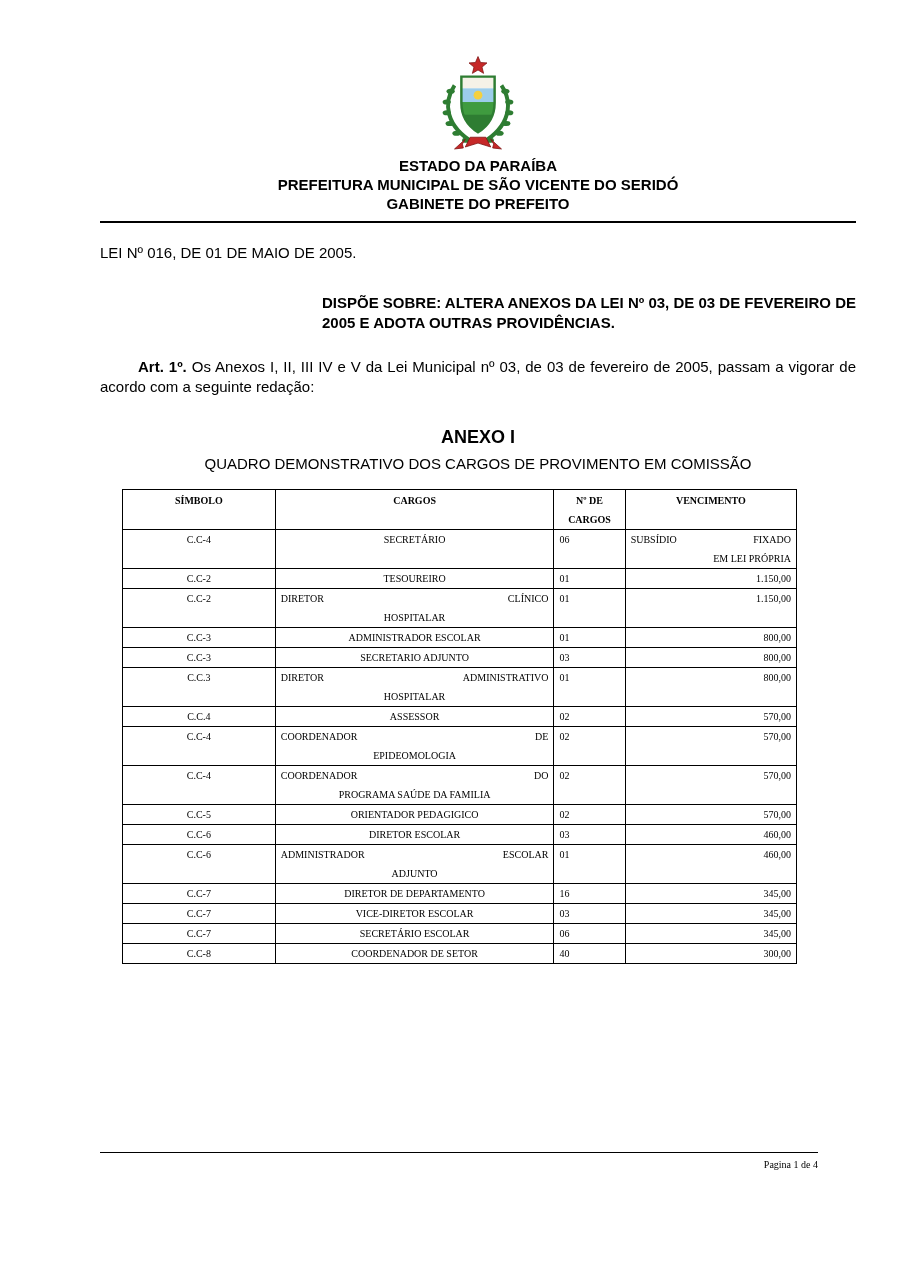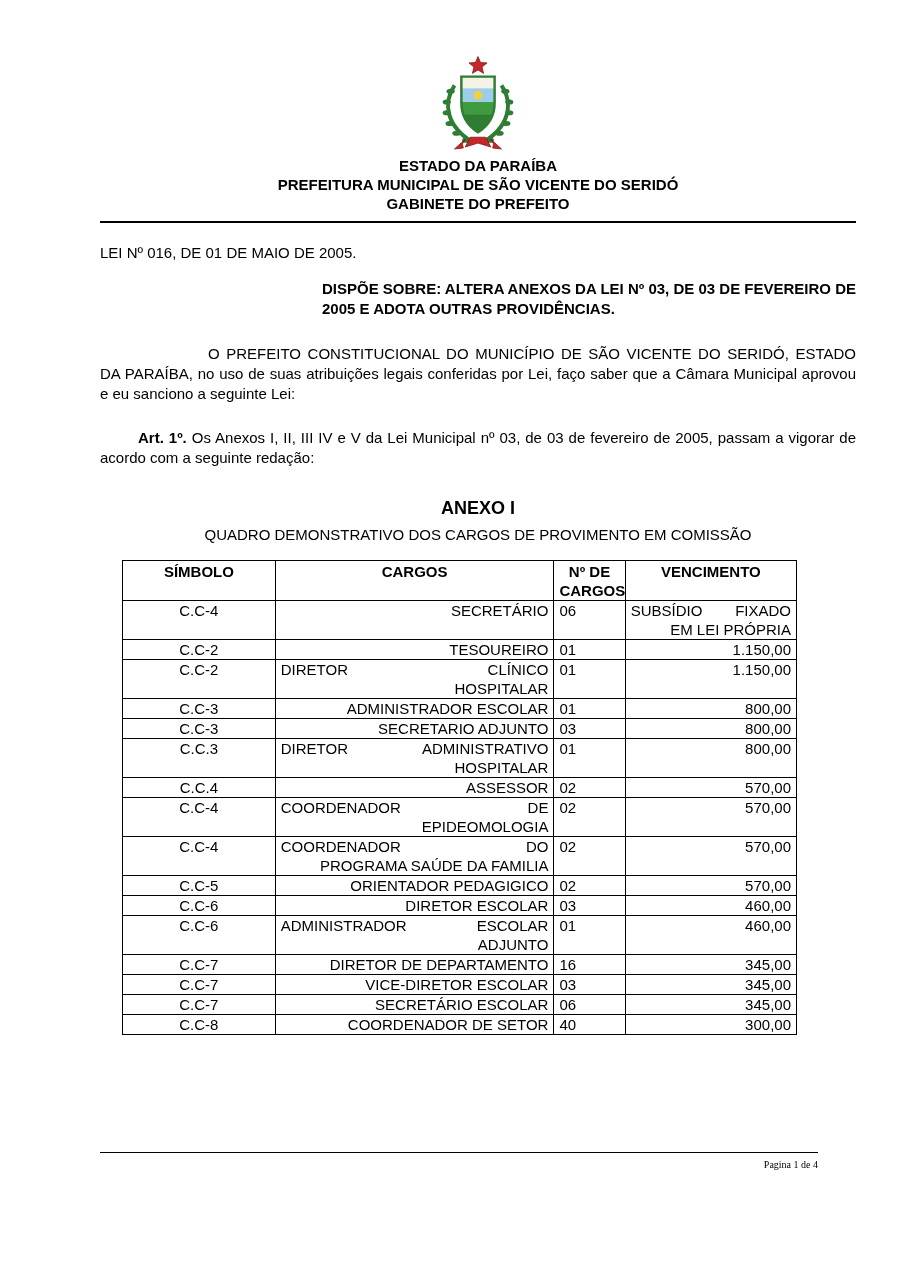--- a/index.html
+++ b/index.html
@@ -14,57 +14,57 @@
   .crest svg { width: 88px; height: 94px; }
 
   .letterhead { text-align: center; font-weight: bold; font-size: 15px; line-height: 19px; margin-top: 2px; }
 
   .header-rule { border-top: 2px solid #000; margin-top: 8px; }
 
   .law { font-size: 15px; margin-top: 21px; }
 
   .subject {
     font-weight: bold; font-size: 15px; line-height: 20px;
-    margin-top: 18px; margin-left: 222px; text-align: justify;
+    margin-top: 32px; margin-left: 222px; text-align: justify;
   }
 
   .preamble {
     font-size: 15px; line-height: 20px; margin-top: 25px;
     text-align: justify; text-indent: 108px;
   }
 
   .article {
     font-size: 15px; line-height: 20px; margin-top: 24px;
     text-align: justify; text-indent: 38px;
   }
 
   .annex-title { font-size: 18px; font-weight: bold; text-align: center; margin-top: 30px; }
   .annex-subtitle { font-size: 15px; text-align: center; margin-top: 7px; }
 
   table.positions {
     margin: 17px 0 0 22px; border-collapse: collapse;
-    table-layout: fixed; width: 675px; font-size: 15px;
+    table-layout: fixed; width: 675px; font-size: 10px; font-family: Liberation Serif, serif;
   }
   .positions th, .positions td {
     border: 1px solid #000; vertical-align: top;
     padding: 0 5px; line-height: 19px;
   }
   .positions th { font-weight: bold; text-align: center; white-space: pre-line; padding-top: 1px; }
   th.col-simbolo { width: 148px; }
   th.col-cargo   { width: 270px; }
   th.col-n       { width: 69px;  }
   th.col-venc    { width: 166px; }
   td.col-simbolo { text-align: center; }
   td.col-cargo   { text-align: left; }
   td.col-n       { text-align: left; margin-top: 15px; }
   td.col-venc    { text-align: right; }
 
   .jline { text-align: justify; text-align-last: justify; }
   .rline { text-align: right; }
-  .lline { text-align: right; }
+  .lline { text-align: center; }
 
   .footer { position: absolute; left: 100px; right: 82px; top: 1152px; }
   .footer-rule { border-top: 1px solid #000; }
   .pageno {
     text-align: right; padding-top: 6px;
     font-family: "Liberation Serif", serif; font-size: 10px;
   }
 </style>
 </head>
 <body>
@@ -120,21 +120,20 @@
     <div>PREFEITURA MUNICIPAL DE SÃO VICENTE DO SERIDÓ</div>
     <div>GABINETE DO PREFEITO</div>
   </div>
 
   <div class="header-rule"></div>
 
   <p class="law">LEI Nº 016, DE 01 DE MAIO DE 2005.</p>
 
   <p class="subject">DISPÕE SOBRE: ALTERA ANEXOS DA LEI Nº 03, DE 03 DE FEVEREIRO DE 2005 E ADOTA OUTRAS PROVIDÊNCIAS.</p>
 
-  <p class="preamble">O PREFEITO CONSTITUCIONAL DO MUNICÍPIO DE SÃO VICENTE DO SERIDÓ, ESTADO DA PARAÍBA, no uso de suas atribuições legais conferidas por Lei, faço saber que a Câmara Municipal aprovou e eu sanciono a seguinte Lei:</p>
 
   <p class="article"><b>Art. 1º.</b><span> Os Anexos I, II, III IV e V da Lei Municipal nº 03, de 03 de fevereiro de 2005, passam a vigorar de acordo com a seguinte redação:</span></p>
 
   <div class="annex-title">ANEXO I</div>
   <div class="annex-subtitle">QUADRO DEMONSTRATIVO DOS CARGOS DE PROVIMENTO EM COMISSÃO</div>
 
   <table class="positions">
     <thead>
       <tr>
         <th class="col-simbolo">SÍMBOLO</th>

